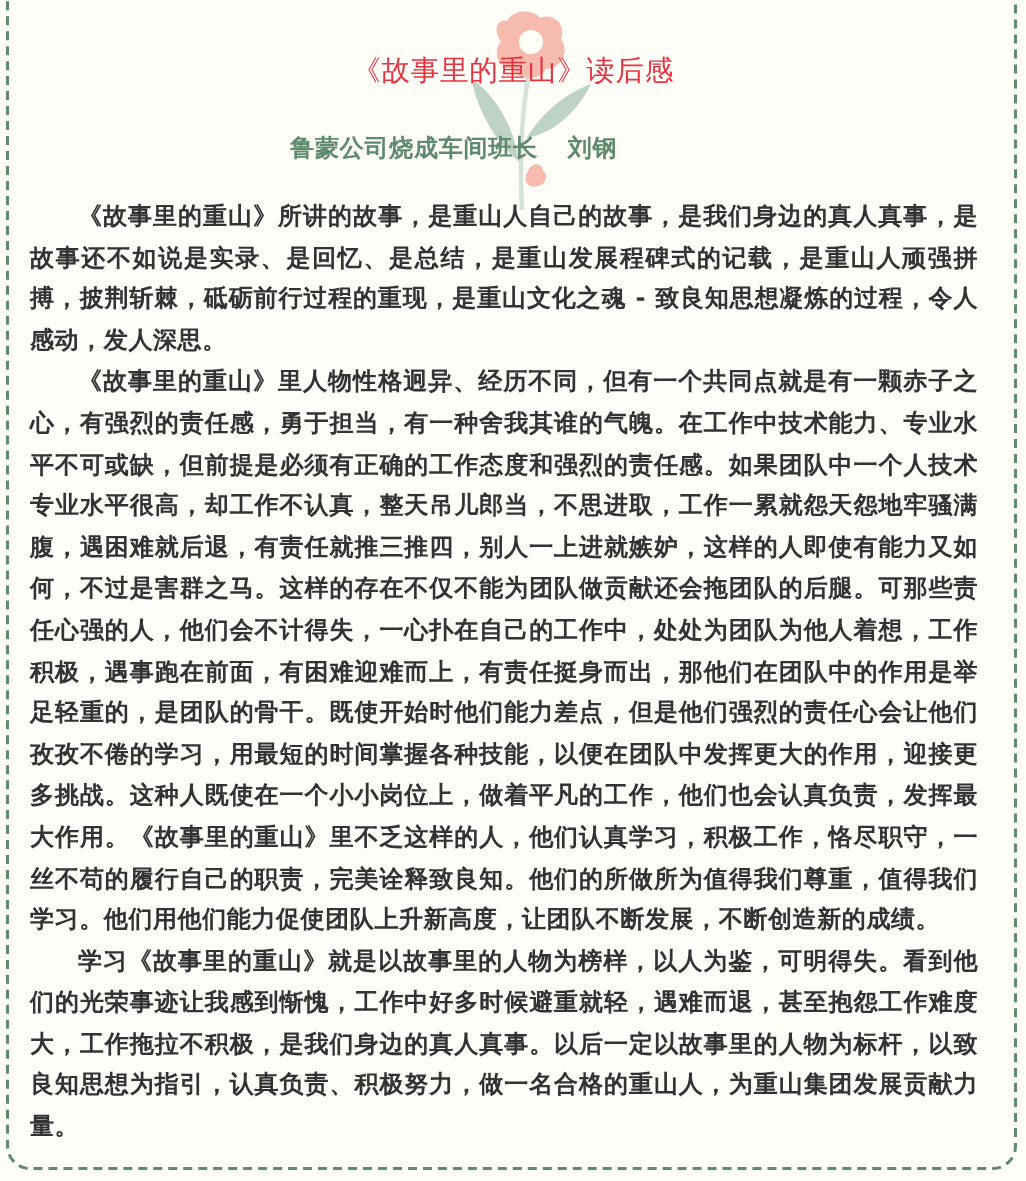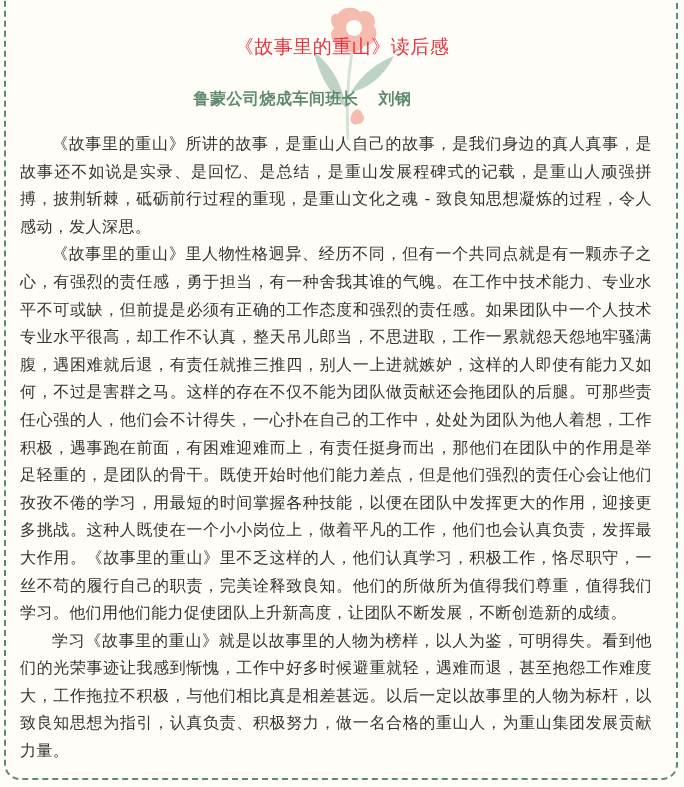--- a/index.html
+++ b/index.html
@@ -18,21 +18,21 @@
     color: #e8313e; font-size: 19px; font-weight: normal; letter-spacing: 0.5px;
   }
   .author {
     position: absolute; left: 0; width: 605px; top: 89px; text-align: center;
     color: #5f8a6e; font-size: 16px; font-weight: bold; letter-spacing: 0.5px;
   }
   .author .gap { display: inline-block; width: 20px; }
   .body {
     position: absolute; left: 20px; top: 130px; width: 632px;
     color: #333; font-size: 16px; line-height: 27.6px;
-    text-align: justify; letter-spacing: 0.4px;
+    text-align: justify; letter-spacing: 0.4px; font-weight: bold;
   }
   .body p { margin: 0; text-indent: 2em; }
 </style>
 </head>
 <body>
 
 <div class="card"></div>
 
 <svg class="flower" viewBox="0 0 110 140" xmlns="http://www.w3.org/2000/svg">
   <g opacity="0.75">
@@ -50,14 +50,14 @@
   </g>
 </svg>
 
 <div class="title">《故事里的重山》读后感</div>
 
 <div class="author"><span>鲁蒙公司烧成车间班长</span><span class="gap"></span><span>刘钢</span></div>
 
 <div class="body">
   <p>《故事里的重山》所讲的故事，是重山人自己的故事，是我们身边的真人真事，是故事还不如说是实录、是回忆、是总结，是重山发展程碑式的记载，是重山人顽强拼搏，披荆斩棘，砥砺前行过程的重现，是重山文化之魂 - 致良知思想凝炼的过程，令人感动，发人深思。</p>
   <p>《故事里的重山》里人物性格迥异、经历不同，但有一个共同点就是有一颗赤子之心，有强烈的责任感，勇于担当，有一种舍我其谁的气魄。在工作中技术能力、专业水平不可或缺，但前提是必须有正确的工作态度和强烈的责任感。如果团队中一个人技术专业水平很高，却工作不认真，整天吊儿郎当，不思进取，工作一累就怨天怨地牢骚满腹，遇困难就后退，有责任就推三推四，别人一上进就嫉妒，这样的人即使有能力又如何，不过是害群之马。这样的存在不仅不能为团队做贡献还会拖团队的后腿。可那些责任心强的人，他们会不计得失，一心扑在自己的工作中，处处为团队为他人着想，工作积极，遇事跑在前面，有困难迎难而上，有责任挺身而出，那他们在团队中的作用是举足轻重的，是团队的骨干。既使开始时他们能力差点，但是他们强烈的责任心会让他们孜孜不倦的学习，用最短的时间掌握各种技能，以便在团队中发挥更大的作用，迎接更多挑战。这种人既使在一个小小岗位上，做着平凡的工作，他们也会认真负责，发挥最大作用。《故事里的重山》里不乏这样的人，他们认真学习，积极工作，恪尽职守，一丝不苟的履行自己的职责，完美诠释致良知。他们的所做所为值得我们尊重，值得我们学习。他们用他们能力促使团队上升新高度，让团队不断发展，不断创造新的成绩。</p>
-  <p>学习《故事里的重山》就是以故事里的人物为榜样，以人为鉴，可明得失。看到他们的光荣事迹让我感到惭愧，工作中好多时候避重就轻，遇难而退，甚至抱怨工作难度大，工作拖拉不积极，与他们相比真是相差甚远。以后一定以故事里的人物为标杆，以致良知思想为指引，认真负责、积极努力，做一名合格的重山人，为重山集团发展贡献力量。</p>
+  <p>学习《故事里的重山》就是以故事里的人物为榜样，以人为鉴，可明得失。看到他们的光荣事迹让我感到惭愧，工作中好多时候避重就轻，遇难而退，甚至抱怨工作难度大，工作拖拉不积极，是我们身边的真人真事。以后一定以故事里的人物为标杆，以致良知思想为指引，认真负责、积极努力，做一名合格的重山人，为重山集团发展贡献力量。</p>
 </div>
 
 </body></html>

